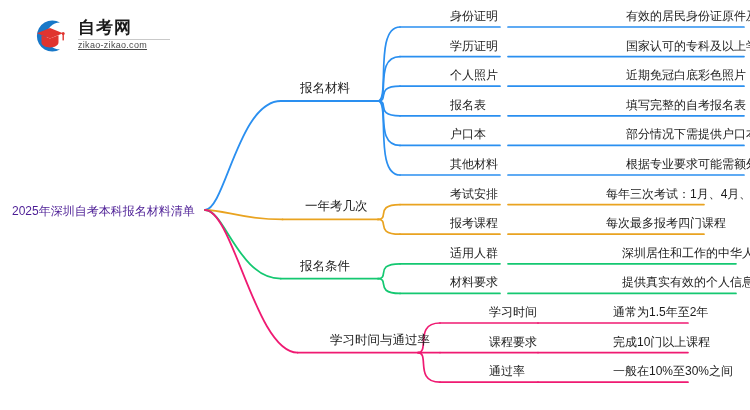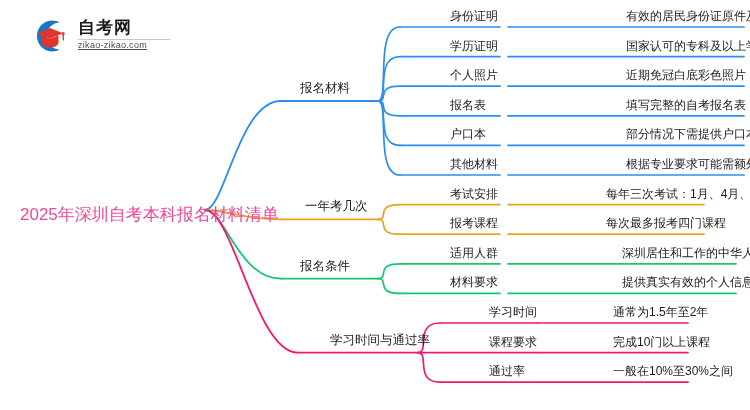--- a/index.html
+++ b/index.html
@@ -27,21 +27,21 @@
     position:absolute;left:48px;top:28px;
     font-size:9px;color:#4a4a4a;white-space:nowrap;letter-spacing:.3px;text-decoration:underline;
   }
 
   
   #wires{position:absolute;left:0;top:0;width:750px;height:410px;}
 
   
   .node{position:absolute;white-space:nowrap;color:#1c1c1c;}
   .root{
-    font-size:17px;left:20px;top:203px;color:#ec4899;
+    font-size:12px;left:12px;top:203px;color:#4c1d95;
   }
   .branch{font-size:12.5px;color:#1c1c1c;}
   .lbl{font-size:12px;color:#1c1c1c;}
   .desc{font-size:12px;color:#1c1c1c;}
 </style>
 </head>
 <body>
 
 <div id="stage">
 

